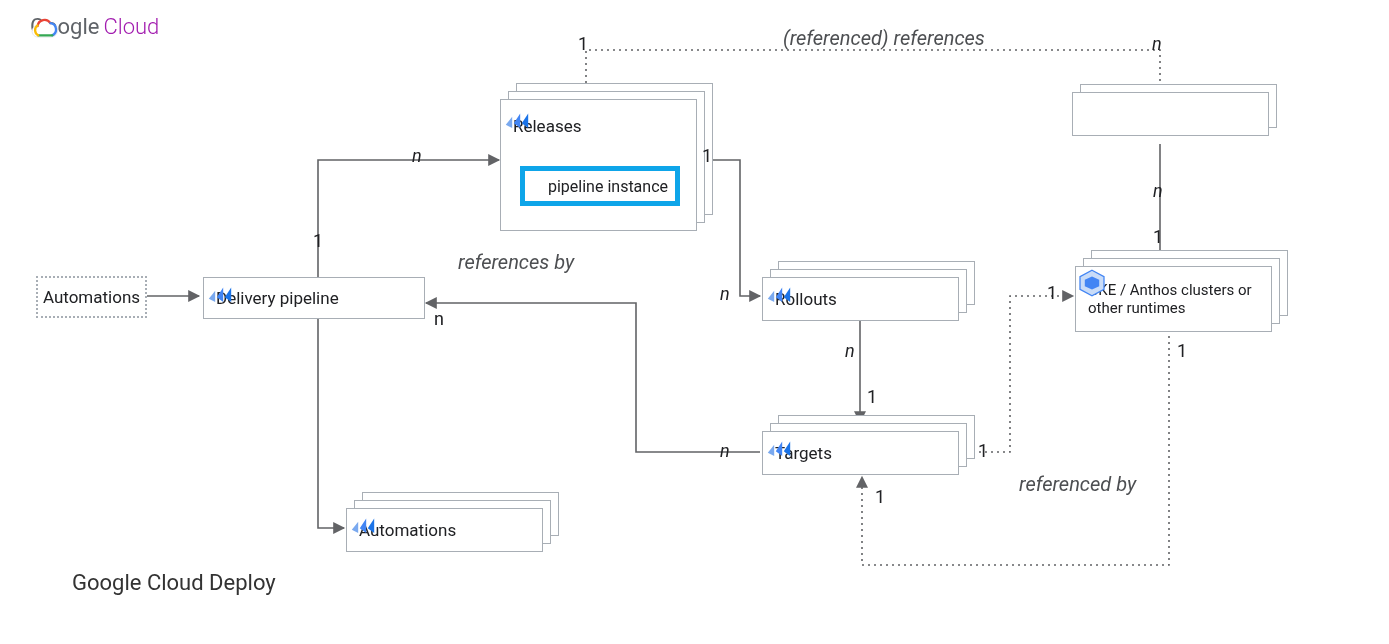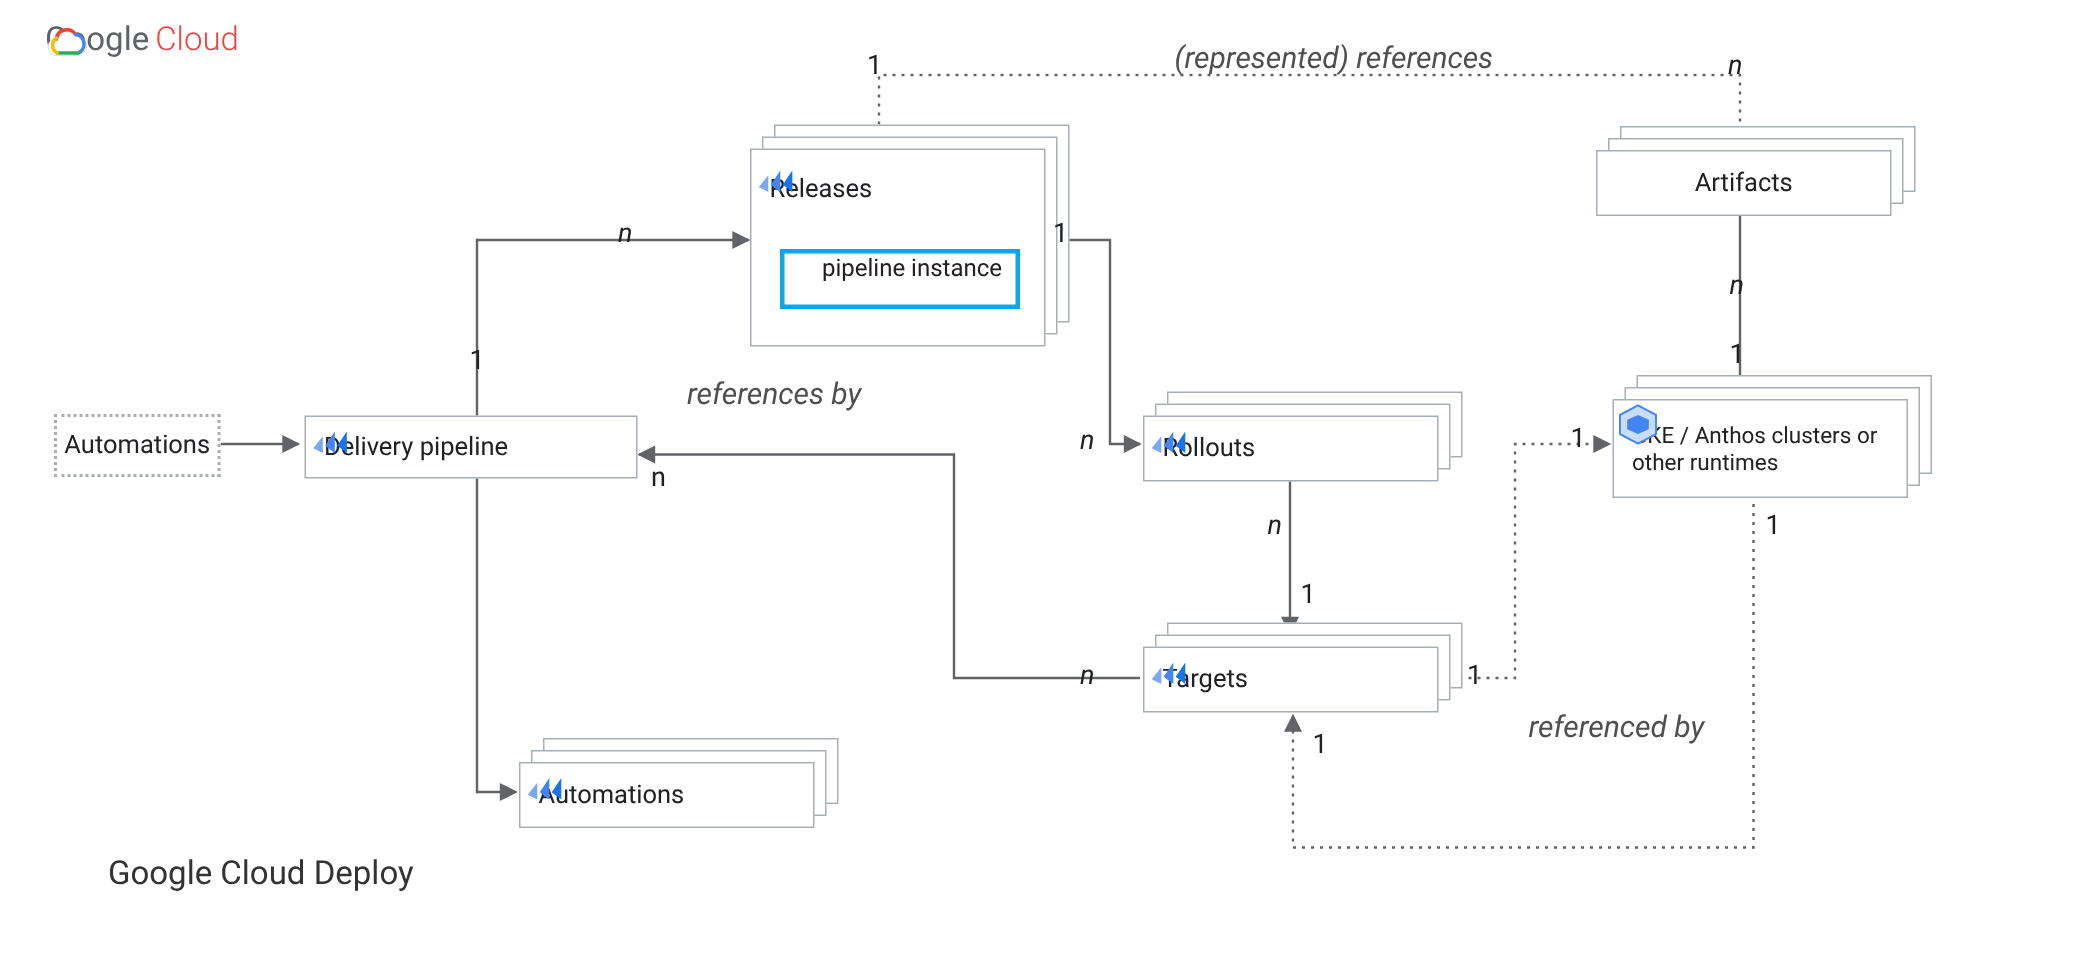--- a/index.html
+++ b/index.html
@@ -2,29 +2,29 @@
 <html><head>
 <meta charset="utf-8">
 <style>
   html,body{margin:0;padding:0;font-family:"Google Sans",Roboto,Helvetica,Arial,sans-serif;background:#fff;color:#202124;}
   #stage{position:relative;width:1389px;height:644px;}
   svg{position:absolute;left:0;top:0;}
   .box{position:absolute;background:#fff;border:1px solid #a8aeb5;box-sizing:border-box;padding:8px 10px 8px 12px;display:flex;align-items:center;font-size:17px;}
   .box.dotted{border-style:dotted;border-width:2px;}
   .box .icon{width:32px;height:32px;margin-right:10px;flex-shrink:0;}
   .stack-a,.stack-b{position:absolute;background:#fff;border:1px solid #a8aeb5;box-sizing:border-box;}
-  .inner-box{position:absolute;border:3px solid #0ea5e9;box-sizing:border-box;font-size:16px;display:flex;justify-content:center;padding-left:16px;}
+  .inner-box{position:absolute;border:5px solid #0ea5e9;box-sizing:border-box;font-size:16px;display:flex;align-items:center;justify-content:center;padding-left:16px;}
   .label{position:absolute;font-size:18px;color:#202124;}
   .label.n{font-style:italic;}
   .label.desc{font-style:italic;font-size:20px;color:#4d4f52;}
   .caption{position:absolute;font-size:22px;color:#333;}
   
   .brand{position:absolute;left:30px;top:14px;display:flex;align-items:center;font-family:"Google Sans",Roboto,Helvetica,Arial,sans-serif;}
   .brand span.g{font-size:22px;color:#5f6368;}
-  .brand span.c{font-size:22px;color:#ef4444;font-weight:300;}
+  .brand span.c{font-size:22px;color:#a21caf;font-weight:300;}
   .cloudlogo{width:28px;height:24px;margin-right:10px;}
 </style>
 </head>
 <body>
 <div id="stage">
 
 <svg width="1389" height="644">
   <defs>
     <marker id="arrow" viewBox="0 0 12 12" refX="10" refY="6" markerWidth="9" markerHeight="9" orient="auto-start-reverse">
       <path d="M1,1 L11,6 L1,11 Z" fill="#626366"></path>
@@ -123,23 +123,20 @@
   <svg class="icon" viewBox="0 0 40 40">
     <path d="M6 26 L14 16 L14 30 Z" fill="#7aa9ef"></path>
     <path d="M16 24 L24 12 L24 30 Z" fill="#4285f4"></path>
     <path d="M26 24 L34 12 L34 30 Z" fill="#1a73e8"></path>
   </svg>
   <span>Targets</span>
 </div>
 
 <div class="stack-b" style="left:1080px;top:84px;width:197px;height:44px;"></div>
 <div class="stack-a" style="left:1072px;top:92px;width:197px;height:44px;"></div>
-<div class="box" style="left:1064px;top:100px;width:197px;height:44px;justify-content:center;padding:0;">
-  <span>Artifacts</span>
-</div>
 
 <div class="stack-b" style="left:1091px;top:250px;width:197px;height:66px;"></div>
 <div class="stack-a" style="left:1083px;top:258px;width:197px;height:66px;"></div>
 <div class="box" style="left:1075px;top:266px;width:197px;height:66px;font-size:15px;line-height:1.2;">
   <svg class="icon" viewBox="0 0 40 40">
     <polygon points="20,4 35,12 35,28 20,36 5,28 5,12" fill="#c9dcf8" stroke="#4285f4" stroke-width="1.6"></polygon>
     <polygon points="20,12 29,16 29,24 20,28 11,24 11,16" fill="#4285f4"></polygon>
   </svg>
   <span>GKE / Anthos clusters or other runtimes</span>
 </div>
@@ -161,19 +158,19 @@
 
 <div class="label" style="left:978px;top:440px;">1</div>
 <div class="label" style="left:1047px;top:282px;">1</div>
 
 <div class="label n" style="left:1153px;top:180px;">n</div>
 <div class="label" style="left:1153px;top:226px;">1</div>
 
 <div class="label" style="left:1177px;top:340px;">1</div>
 <div class="label" style="left:875px;top:486px;">1</div>
 
-<div class="label desc" style="left:783px;top:26px;">(represented) references</div>
+<div class="label desc" style="left:783px;top:26px;">(referenced) references</div>
 <div class="label desc" style="left:458px;top:250px;">references by</div>
 <div class="label desc" style="left:1019px;top:472px;">referenced by</div>
 
 <div class="caption" style="left:72px;top:570px;">Google Cloud Deploy</div>
 
 </div>
 
 </body></html>

